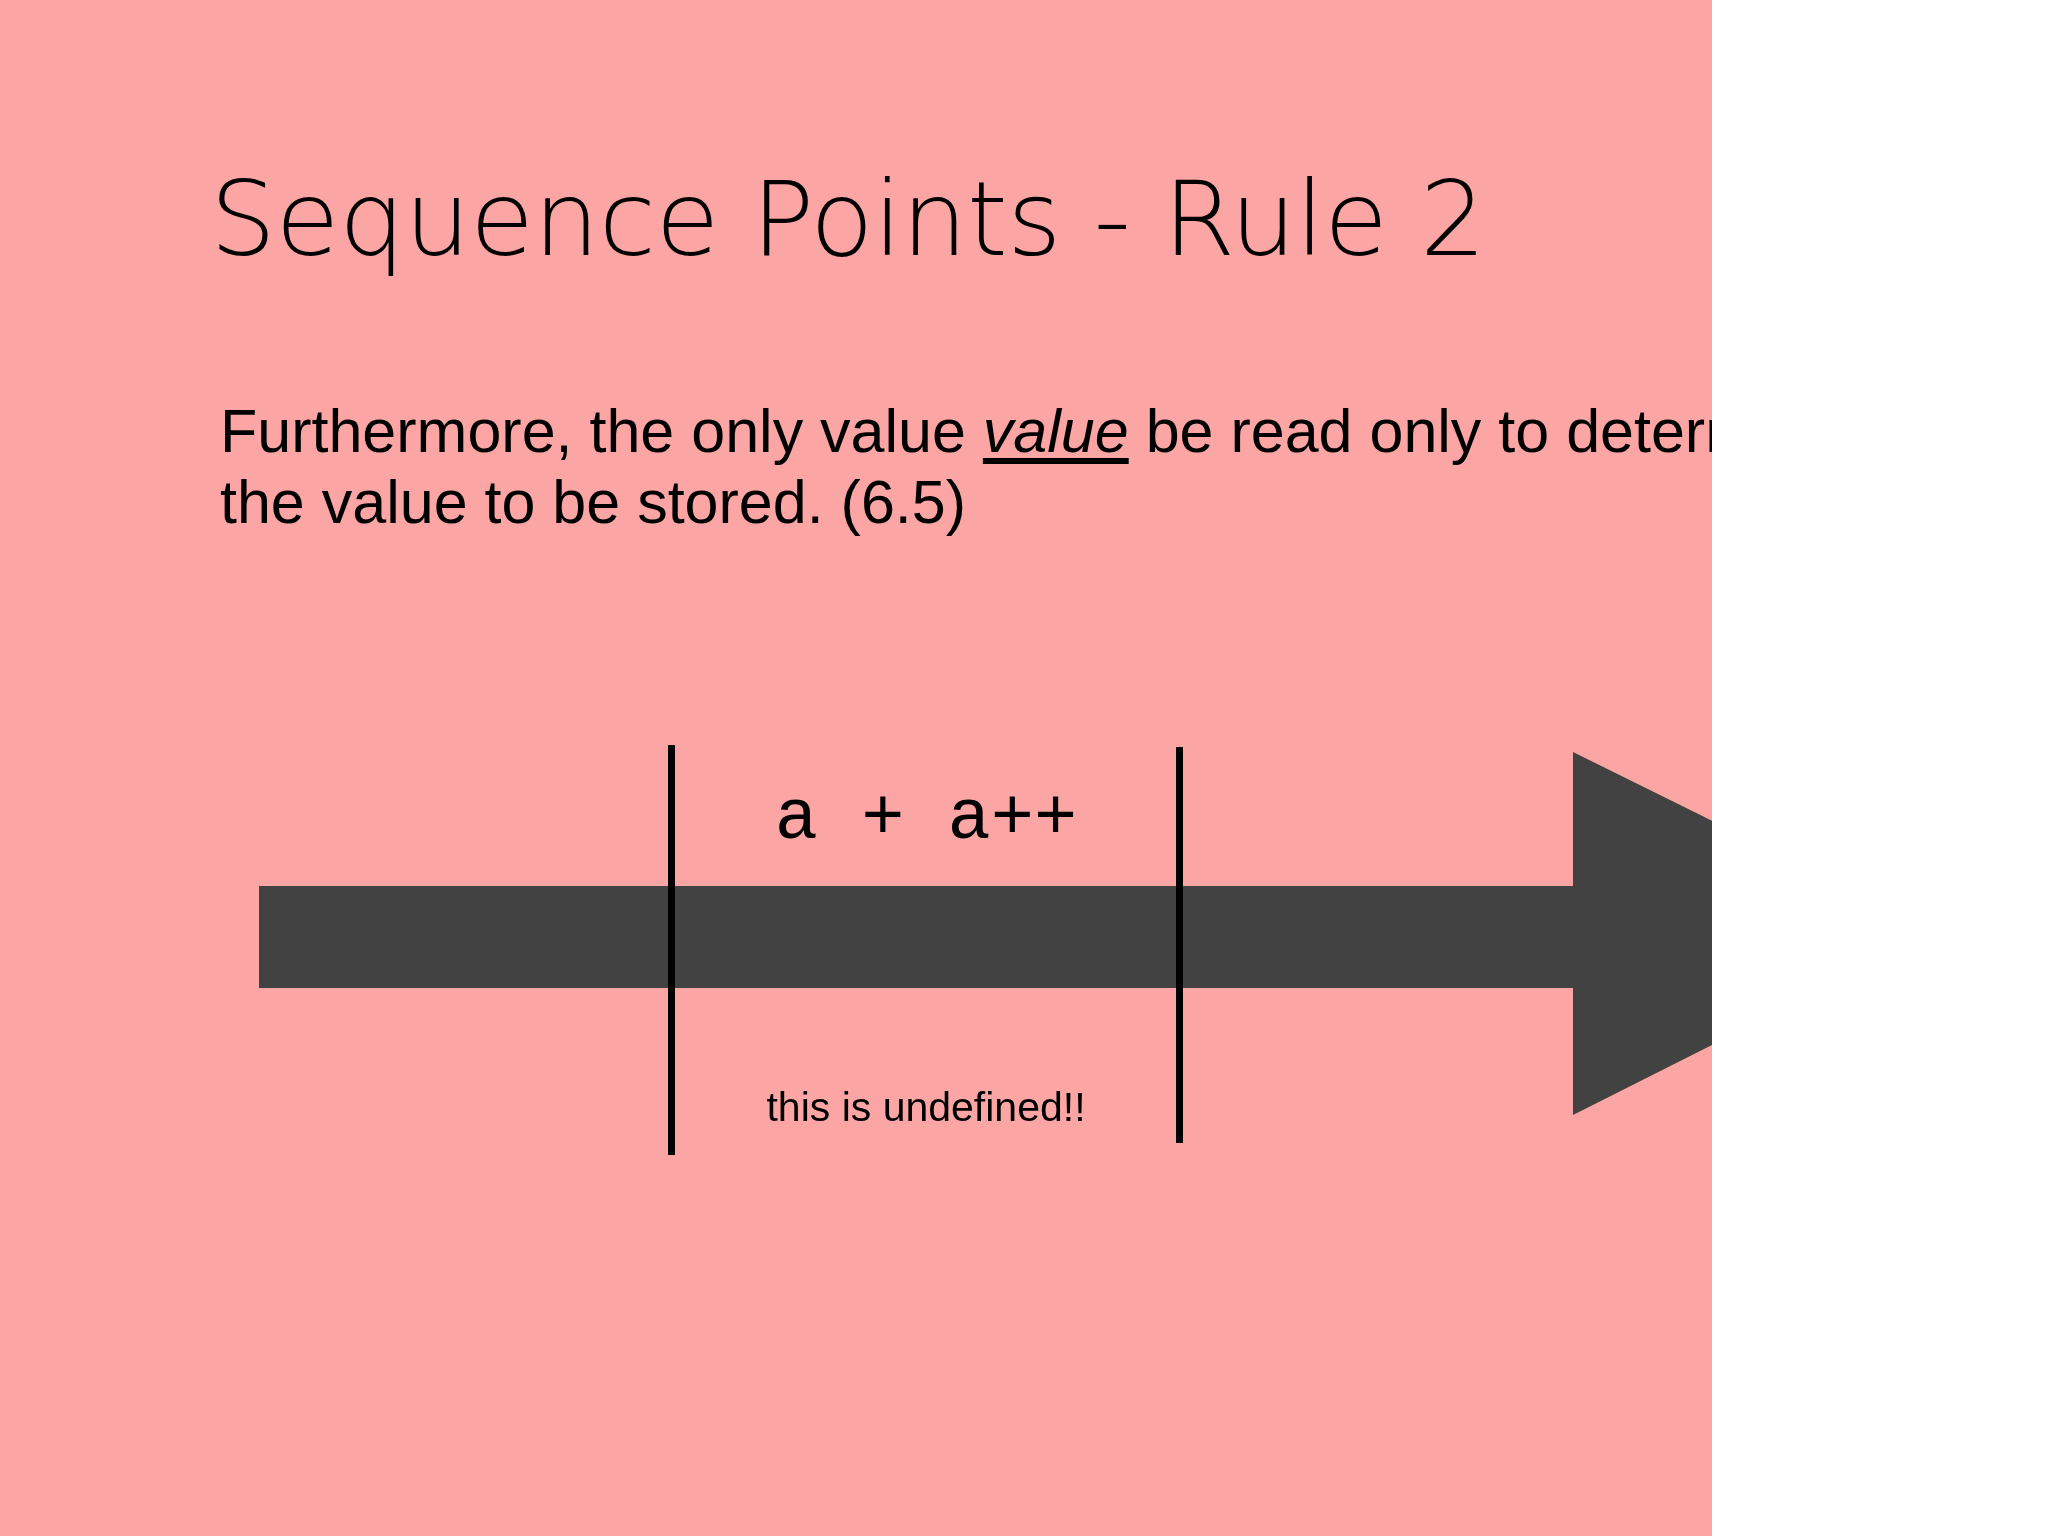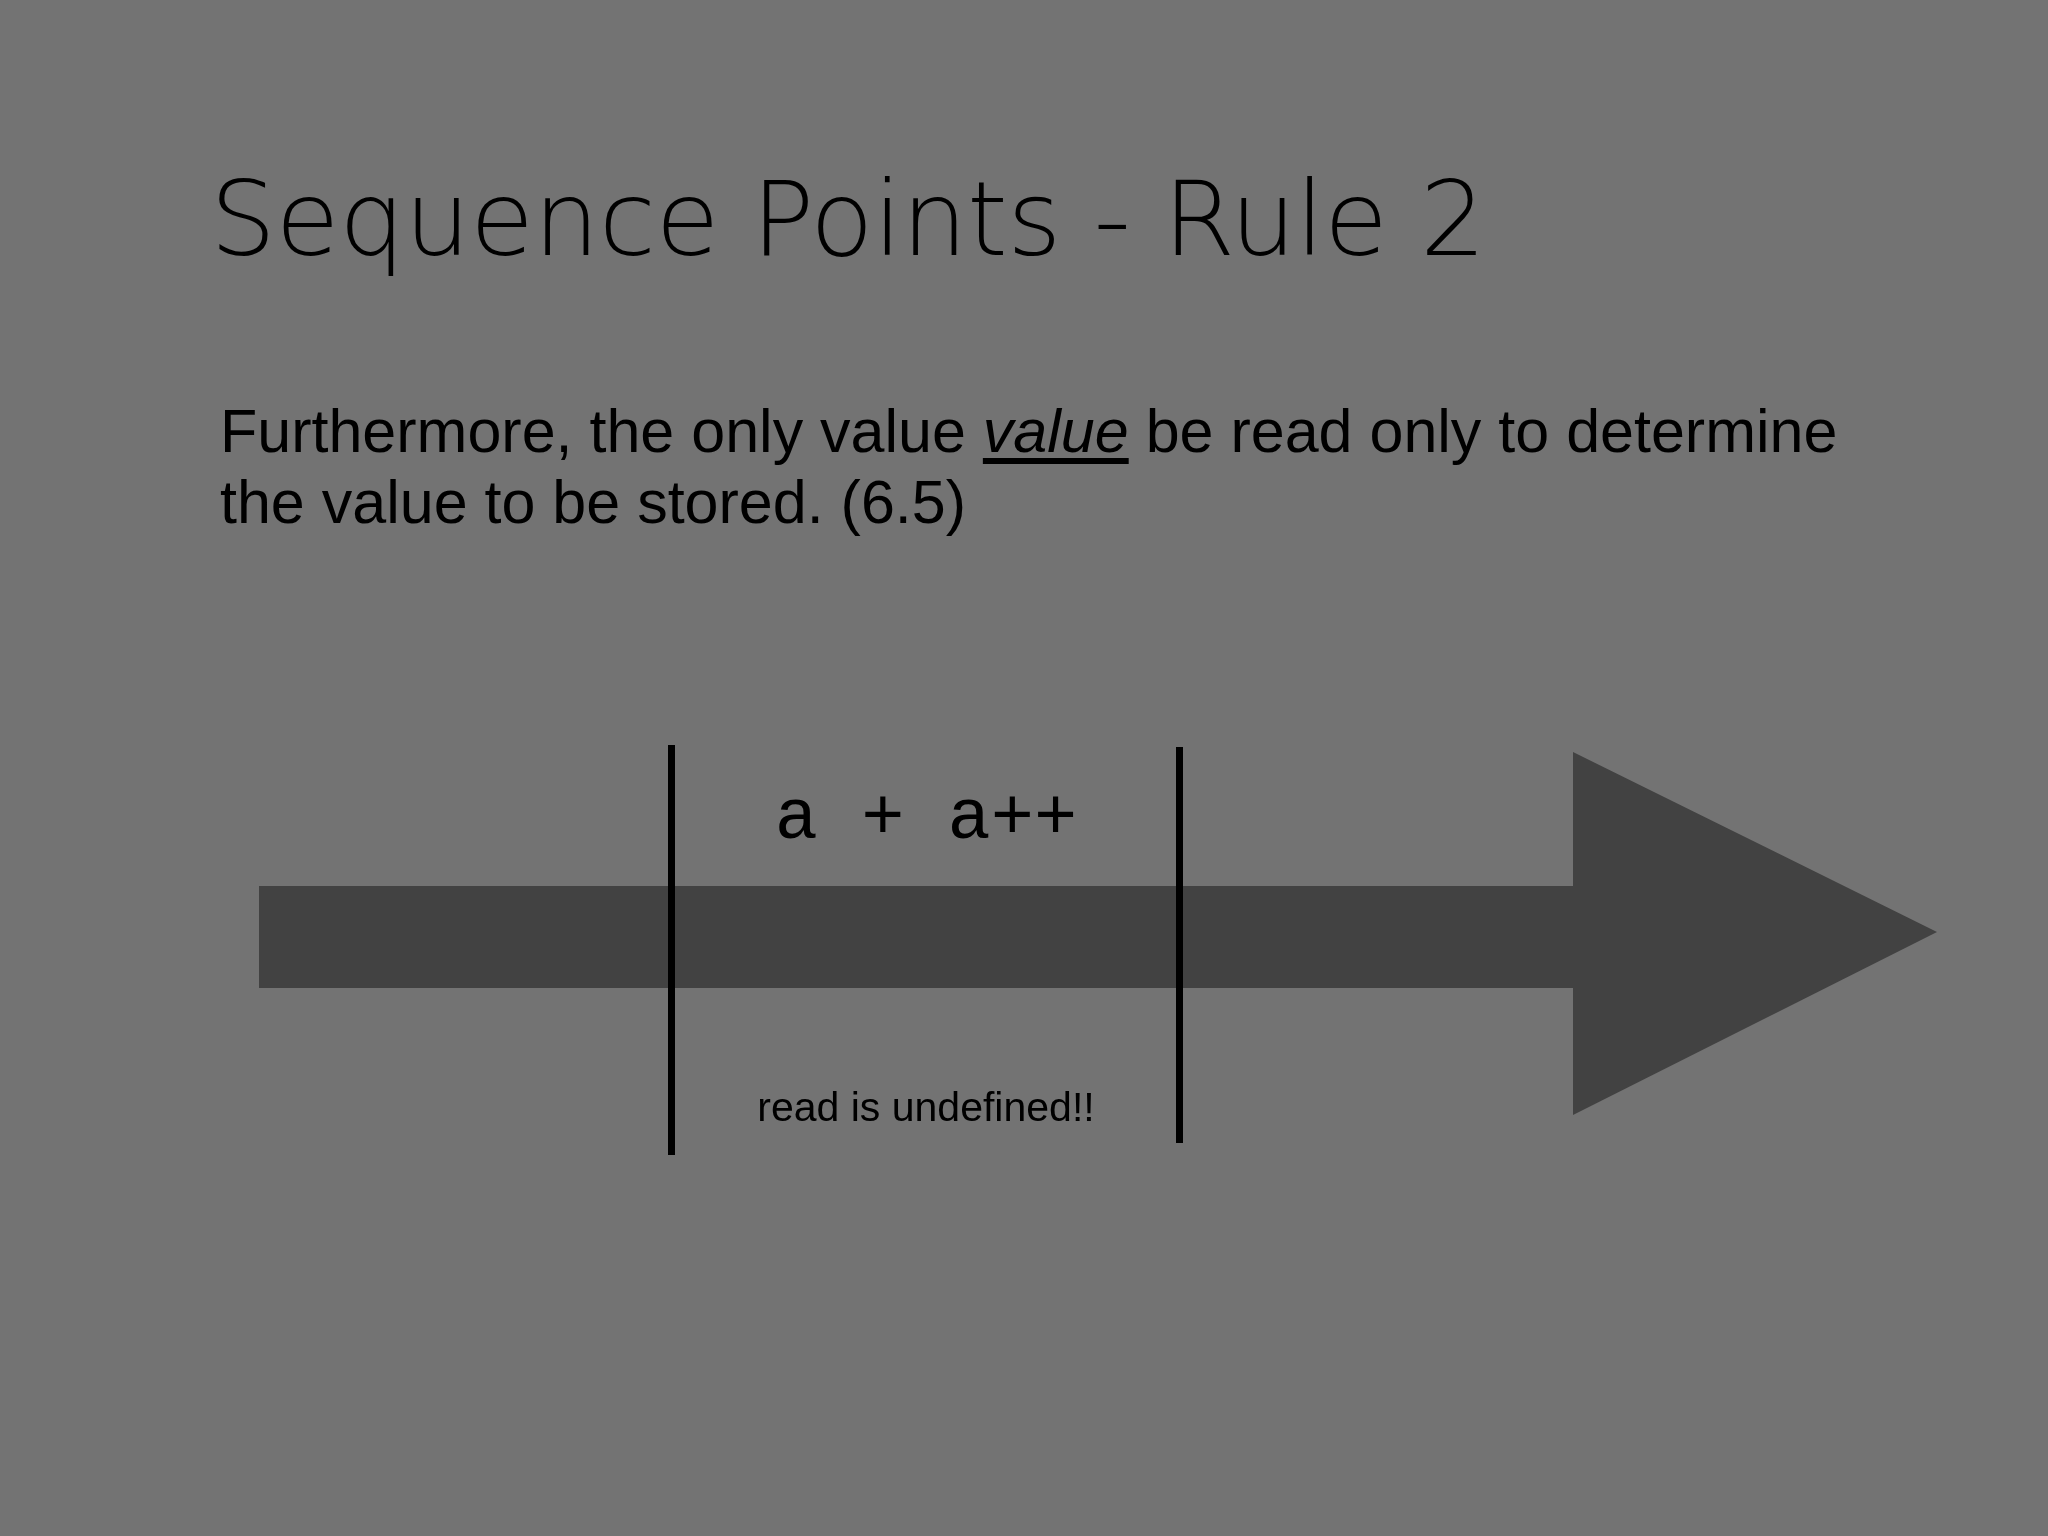--- a/index.html
+++ b/index.html
@@ -6,23 +6,23 @@
     margin: 0;
     padding: 0;
     background: #ffffff;
   }
   body {
     font-family: "Liberation Sans", sans-serif;
     color: #000000;
   }
   #slide {
     position: relative;
-    width: 2048px;
+    width: 1712px;
     height: 1536px;
-    background: #737373;
+    background: #fca5a5;
     overflow: hidden;
   }
 
   
   #title {
     position: absolute;
     left: 210px;
     top: 160px;
     width: 1700px;
     font-family: "DejaVu Sans", "Liberation Sans", sans-serif;
@@ -104,15 +104,15 @@
   <div id="arrow-graphic">
     <svg viewBox="0 0 2048 1536" xmlns="http://www.w3.org/2000/svg">
       <polygon id="arrow-shape" points="259,886 1573,886 1573,752 1937,932 1573,1115 1573,988 259,988" fill="#424242"></polygon>
       <rect id="line-left" x="668" y="745" width="7" height="410" fill="#000000"></rect>
       <rect id="line-right" x="1176" y="747" width="7" height="396" fill="#000000"></rect>
     </svg>
   </div>
 
   <div id="code-label">a + a++</div>
 
-  <div id="caption-label">read is undefined!!</div>
+  <div id="caption-label">this is undefined!!</div>
 
 </div>
 
 </body></html>

